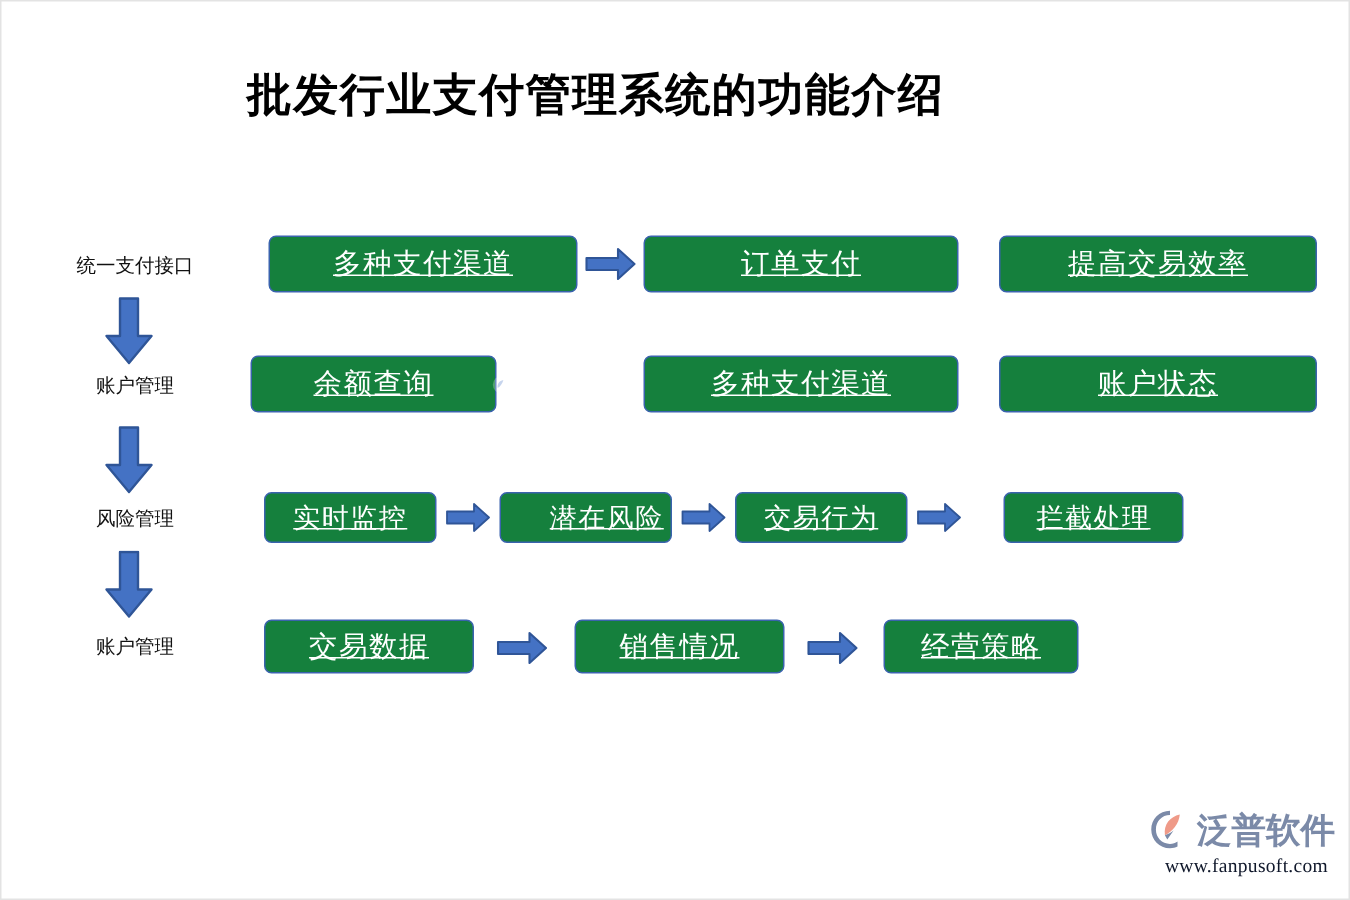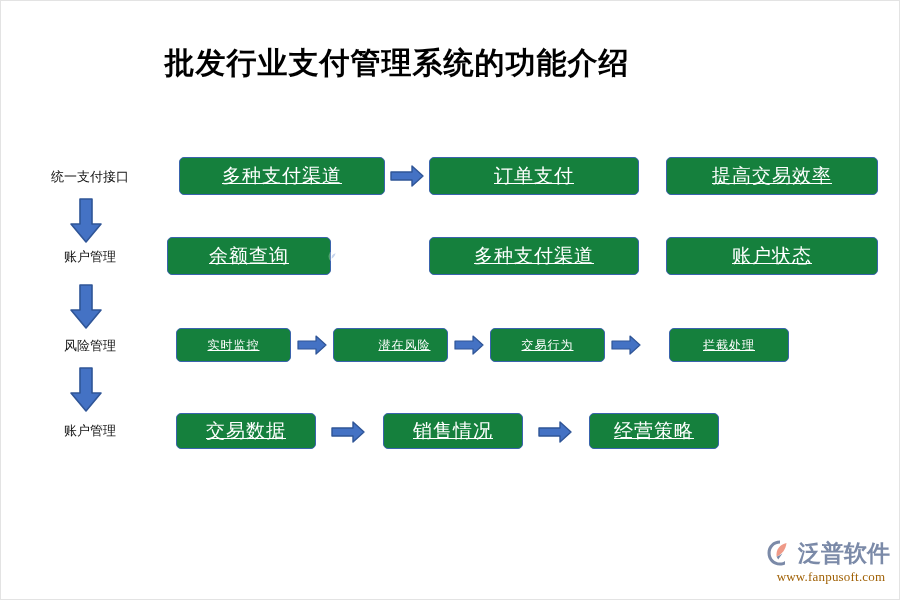--- a/index.html
+++ b/index.html
@@ -74,21 +74,21 @@
     font-size: 19px;
     font-family: "Liberation Serif", "DejaVu Serif", serif;
     display: flex;
     align-items: center;
     justify-content: center;
     box-sizing: border-box;
     white-space: nowrap;
     letter-spacing: 1px;
     text-decoration: underline;
   }
-  .node.small { font-size: 12px; }
+  .node.small { font-size: 18px; }
 
   
   .h-arrow {
     position: absolute;
     height: 26px;
   }
   .h-arrow svg { display: block; }
 
   
   .watermark {
@@ -124,21 +124,21 @@
     font-size: 23px;
     font-weight: bold;
     color: #7b8aa8;
     font-family: "Liberation Sans", "DejaVu Sans", sans-serif;
     letter-spacing: 0px;
     white-space: nowrap;
   }
   #brand .brand-url {
     margin-top: 1px;
     font-size: 13px;
-    color: #a16207;
+    color: #0f172a;
     font-family: "Liberation Serif", "DejaVu Serif", serif;
     letter-spacing: 0.2px;
     text-align: center;
     width: 130px;
   }
 </style>
 </head>
 <body>
 
 <div id="page">

